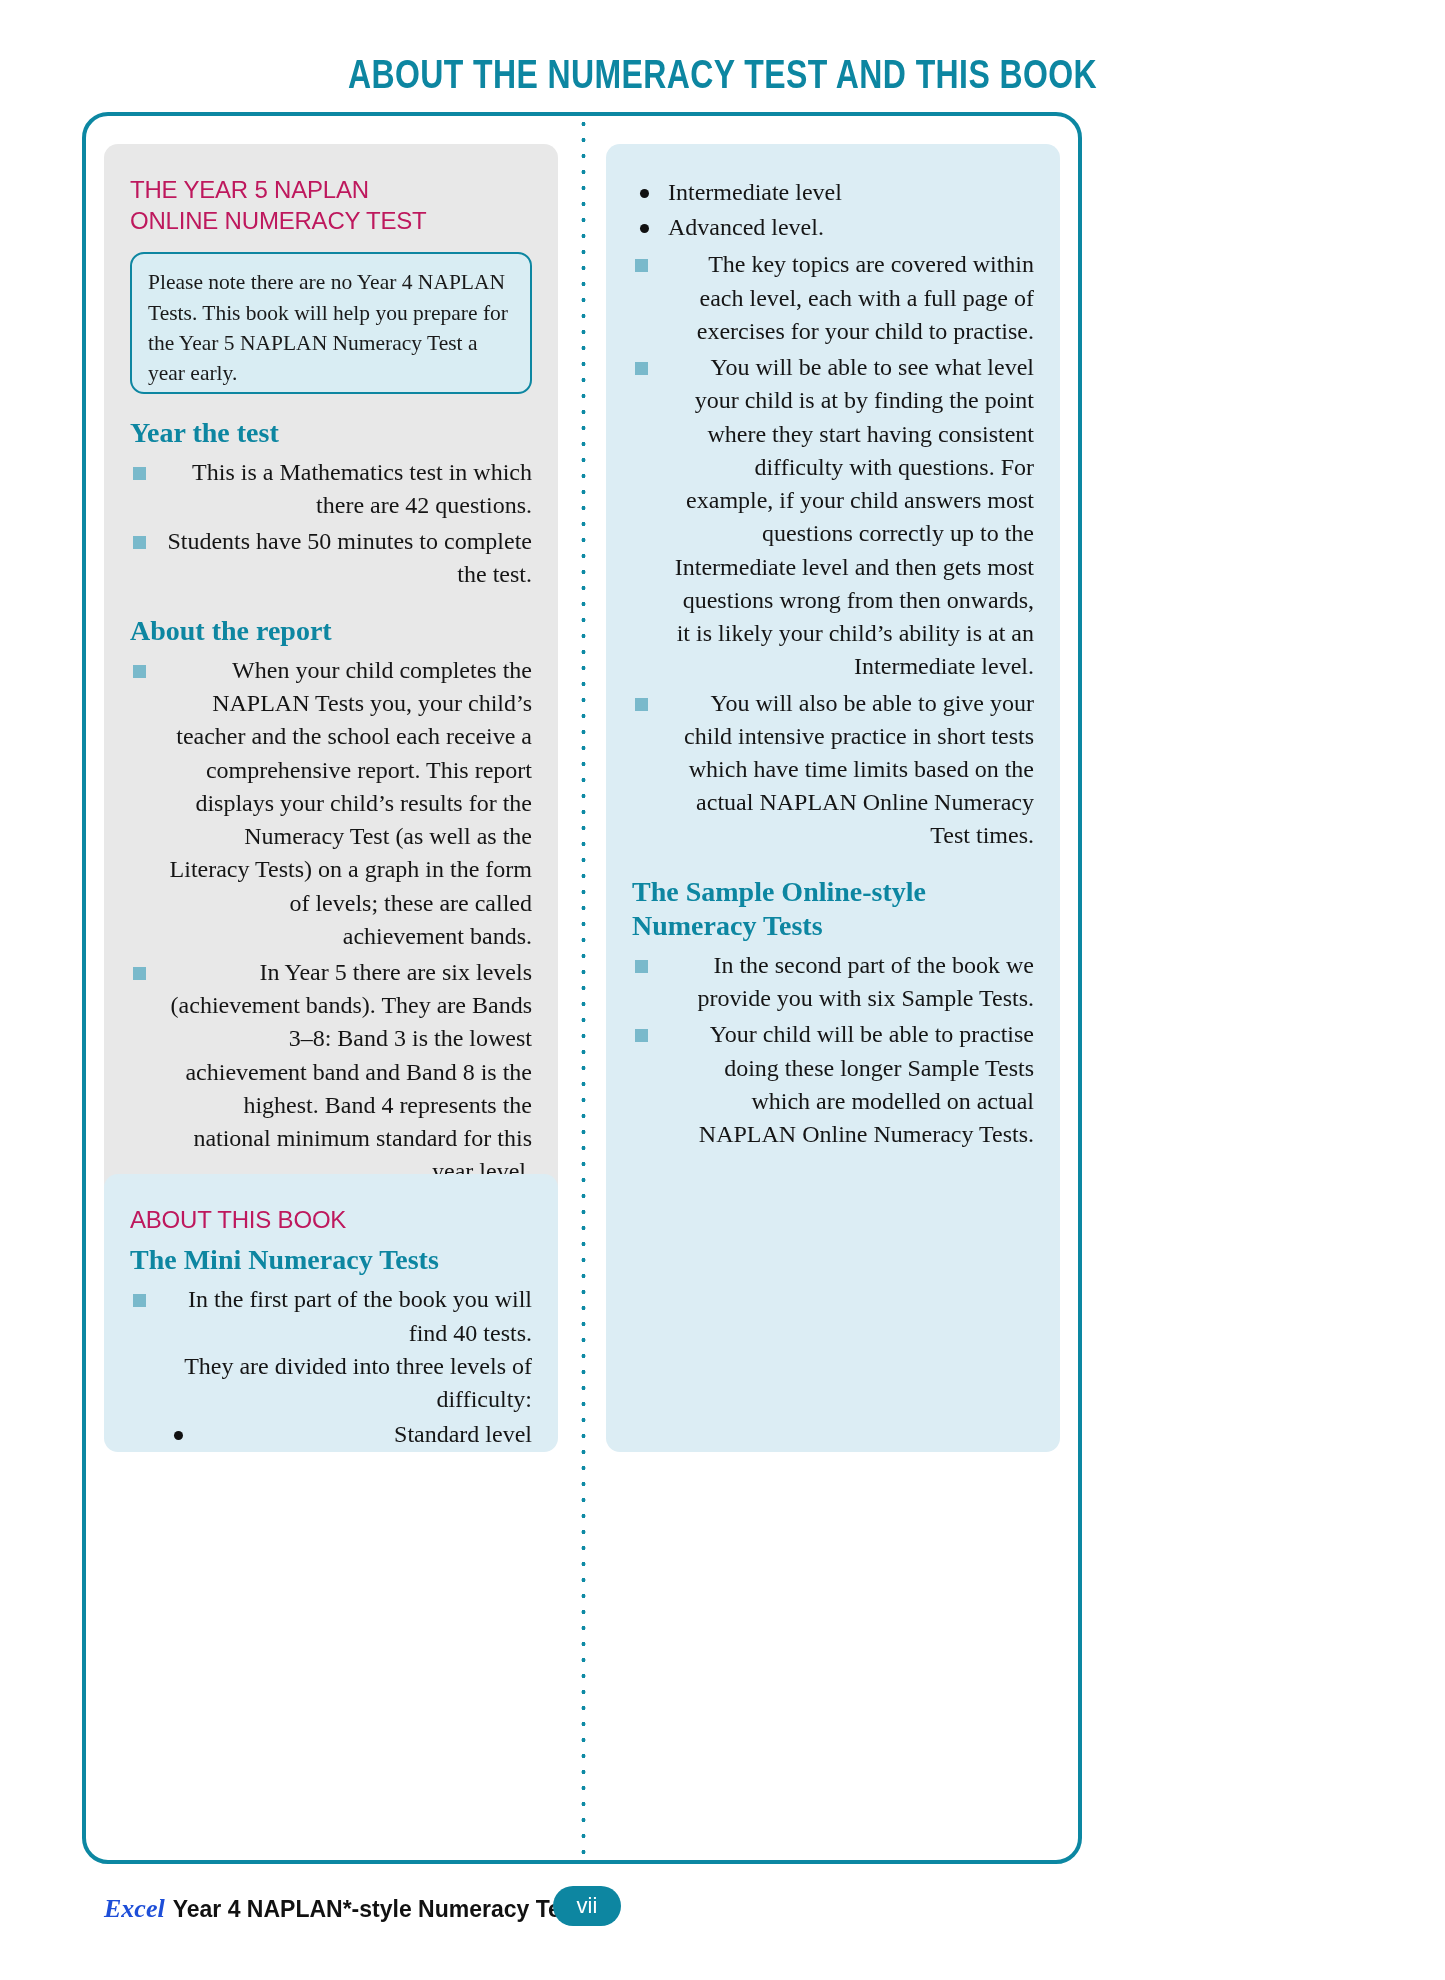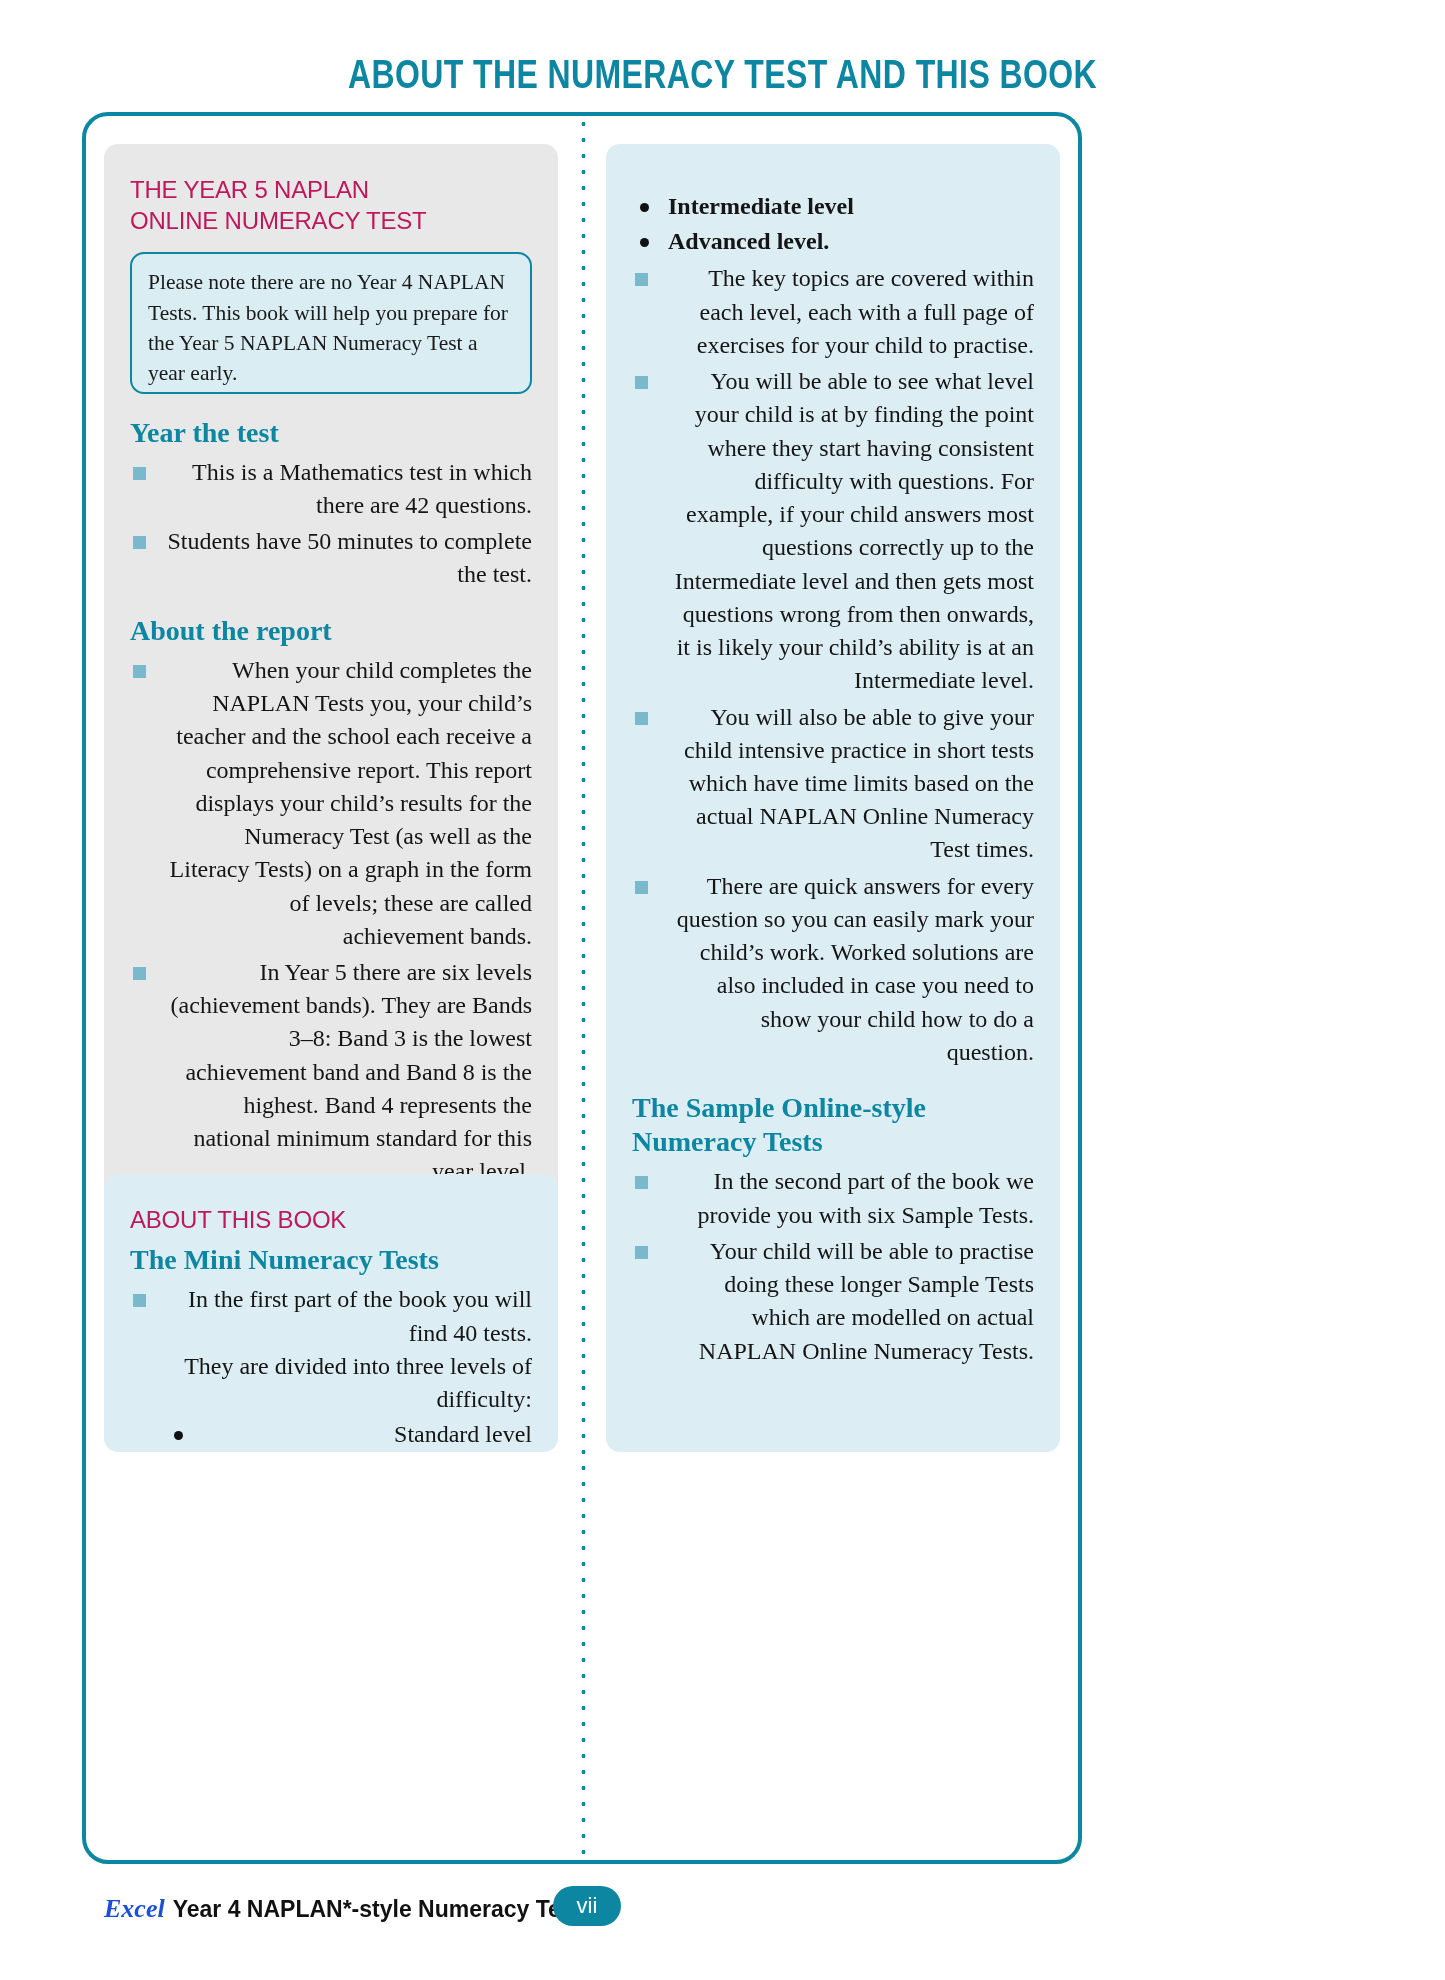--- a/index.html
+++ b/index.html
@@ -209,30 +209,29 @@
       <span class="cont">They are divided into three levels of difficulty:</span>
       <ul class="dot">
         <li>Standard level</li>
       </ul>
     </li>
   </ul>
 </div>
 
 <div class="col" id="panel-right">
 
-  <ul class="dot" style="margin-top:20px;font-weight:bold;">
+  <ul class="dot" style="margin-top:6px;">
     <li>Intermediate level</li>
     <li>Advanced level.</li>
   </ul>
 
   <ul class="sq" style="margin-top:4px;">
     <li>The key topics are covered within each level, each with a full page of exercises for your child to practise.</li>
     <li>You will be able to see what level your child is at by finding the point where they start having consistent difficulty with questions. For example, if your child answers most questions correctly up to the Intermediate level and then gets most questions wrong from then onwards, it is likely your child’s ability is at an Intermediate level.</li>
     <li>You will also be able to give your child intensive practice in short tests which have time limits based on the actual NAPLAN Online Numeracy Test times.</li>
-    <li>There are quick answers for every question so you can easily mark your child’s work. Worked solutions are also included in case you need to show your child how to do a question.</li>
   </ul>
 
   <div class="h-sub">The Sample Online-style Numeracy Tests</div>
 
   <ul class="sq">
     <li>In the second part of the book we provide you with six Sample Tests.</li>
     <li>Your child will be able to practise doing these longer Sample Tests which are modelled on actual NAPLAN Online Numeracy Tests.</li>
 
   </ul>
 </div>

